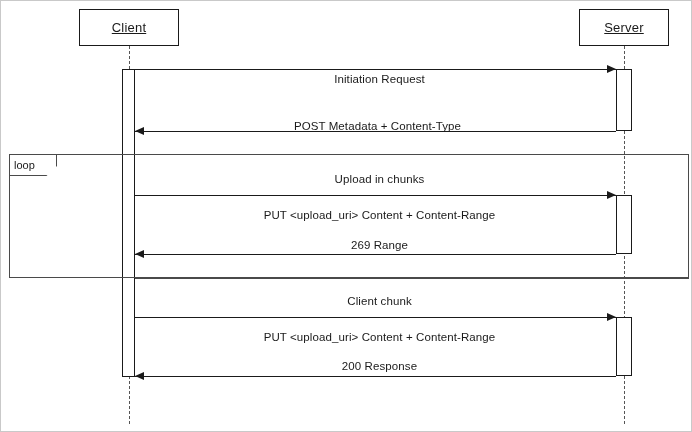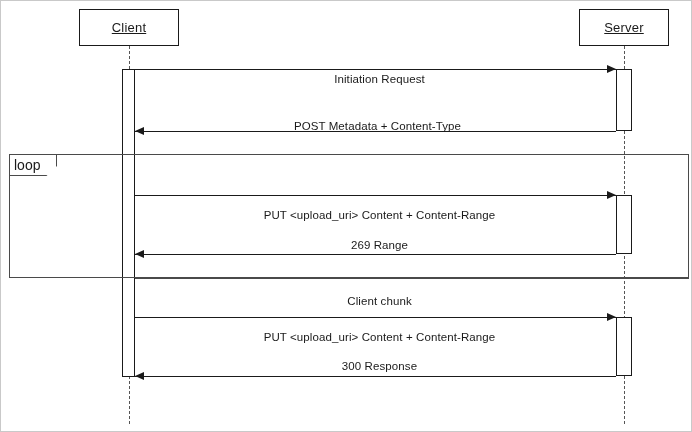--- a/index.html
+++ b/index.html
@@ -78,21 +78,21 @@
   }
   .fragment-tab{
     position:absolute;
     box-sizing:border-box;
     background:#ffffff;
     border:1.2px solid #4a4a4a;
     clip-path:polygon(0 0,100% 0,100% 55%,78% 100%,0 100%);
     display:flex;align-items:center;
   }
   .fragment-tab .ftext{
-    font-size:14px;color:#1a1a1a;
+    font-size:11px;color:#1a1a1a;
     padding-left:4px;
   }
   
   .seg-sep{
     position:absolute;
     height:0;
     border-top:1.2px solid #4a4a4a;
   }
 </style>
 </head>
@@ -127,33 +127,34 @@
   <div class="msglabel" style="left:134px;top:47px;width:489px;margin-top:25px;">Initiation Request</div>
 
   <div class="msgline" style="left:134px;top:68px;width:481px;"></div>
   <div class="arrow-r" style="left:606px;top:63.5px;"></div>
   <div class="msglabel" style="left:132px;top:84px;width:489px;margin-top:35px;">POST Metadata + Content-Type</div>
 
   <div class="msgline" style="left:134px;top:130px;width:481px;"></div>
   <div class="arrow-l" style="left:134px;top:125.5px;"></div>
 
   <div class="seg-sep" style="left:134px;top:153px;width:554px;"></div>
+  <div class="msglabel" style="left:134px;top:172px;width:489px;">Upload in chunks</div>
 
   <div class="msgline" style="left:134px;top:194px;width:481px;"></div>
   <div class="arrow-r" style="left:606px;top:189.5px;"></div>
   <div class="msglabel" style="left:134px;top:208px;width:489px;">PUT &lt;upload_uri&gt; Content + Content-Range</div>
 
   <div class="msgline" style="left:134px;top:253px;width:481px;"></div>
   <div class="arrow-l" style="left:134px;top:248.5px;"></div>
   <div class="msglabel" style="left:134px;top:238px;width:489px;">269 Range</div>
 
   <div class="seg-sep" style="left:134px;top:277px;width:554px;"></div>
   <div class="msglabel" style="left:134px;top:294px;width:489px;">Client chunk</div>
 
   <div class="msgline" style="left:134px;top:316px;width:481px;"></div>
   <div class="arrow-r" style="left:606px;top:311.5px;"></div>
   <div class="msglabel" style="left:134px;top:330px;width:489px;">PUT &lt;upload_uri&gt; Content + Content-Range</div>
 
   <div class="msgline" style="left:134px;top:375px;width:481px;"></div>
   <div class="arrow-l" style="left:134px;top:370.5px;"></div>
-  <div class="msglabel" style="left:134px;top:359px;width:489px;">300 Response</div>
+  <div class="msglabel" style="left:134px;top:359px;width:489px;">200 Response</div>
 
 </div>
 
 </body></html>

